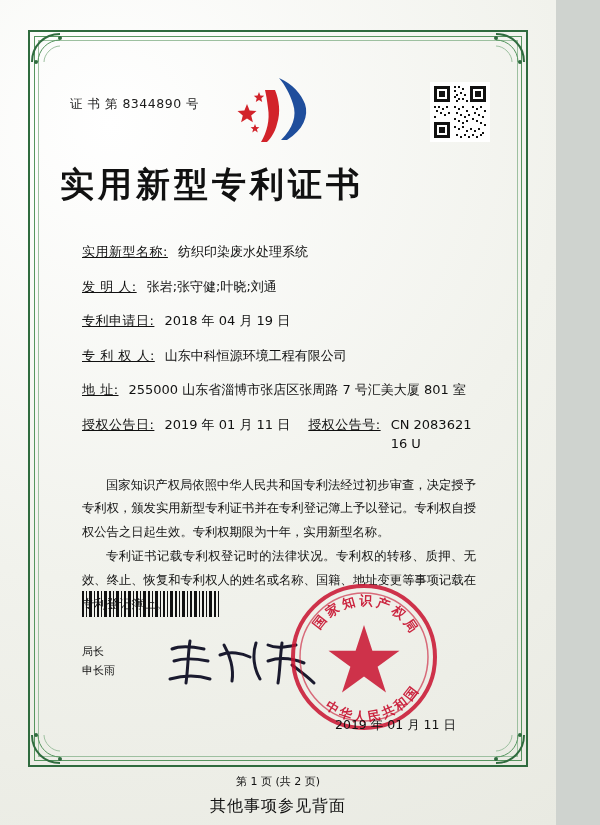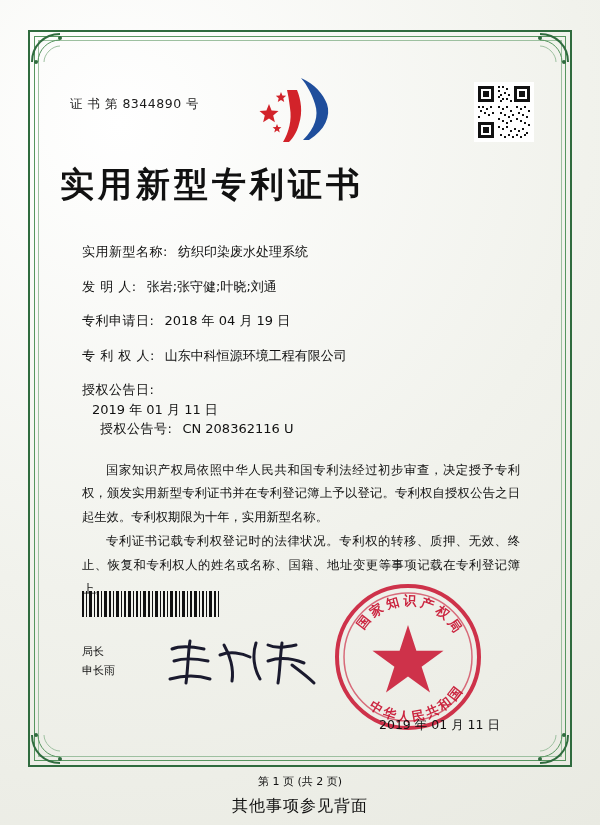--- a/index.html
+++ b/index.html
@@ -4,21 +4,21 @@
 <style>
   html,body{margin:0;padding:0;}
   body{
     width:600px;height:825px;
     background:#cfd3cf;
     font-family:"DejaVu Sans","Liberation Sans",sans-serif;
     overflow:hidden;
   }
   .page{
     position:relative;
-    width:600px;height:825px;
+    width:556px;height:825px;
     background:#f3f4ef;
     background-image:
       radial-gradient(circle at 20% 15%, #ffffff 0%, #f1f2ec 55%, #e9eae2 100%);
     box-sizing:border-box;
   }
   
   .border-outer{
     position:absolute;left:28px;top:30px;right:28px;bottom:58px;
     border:2px solid #2f6b3e;
     box-sizing:border-box;
@@ -90,29 +90,29 @@
     align-items:flex-start;
     font-size:13px;
     color:#111;
     margin-bottom:15px;
     line-height:1.5;
   }
   .field .lbl{
     flex:0 0 auto;
     white-space:nowrap;
     letter-spacing:.5px;
+    text-decoration:underline;
   }
   .field .val{
     margin-left:10px;
     flex:1 1 auto;
     word-break:break-all;
   }
   .field.two{
     justify-content:center;
-    flex-direction:column;
   }
   .field .seg2{
     margin-left:18px;
     display:flex;
   }
 
   .body-text{
     margin-top:20px;
     padding:0 20px 0 22px;
     font-size:12.3px;
@@ -309,20 +309,24 @@
         <span class="val">张岩;张守健;叶晓;刘通</span>
       </div>
       <div class="field">
         <span class="lbl">专利申请日:</span>
         <span class="val">2018 年 04 月 19 日</span>
       </div>
       <div class="field">
         <span class="lbl">专 利 权 人:</span>
         <span class="val">山东中科恒源环境工程有限公司</span>
       </div>
+      <div class="field">
+        <span class="lbl">地 址:</span>
+        <span class="val">255000 山东省淄博市张店区张周路 7 号汇美大厦 801 室</span>
+      </div>
       <div class="field two">
         <span class="lbl">授权公告日:</span>
         <span class="val" style="flex:0 0 auto;">2019 年 01 月 11 日</span>
         <span class="seg2">
           <span class="lbl">授权公告号:</span>
           <span class="val">CN 208362116 U</span>
         </span>
       </div>
     </div>
 

